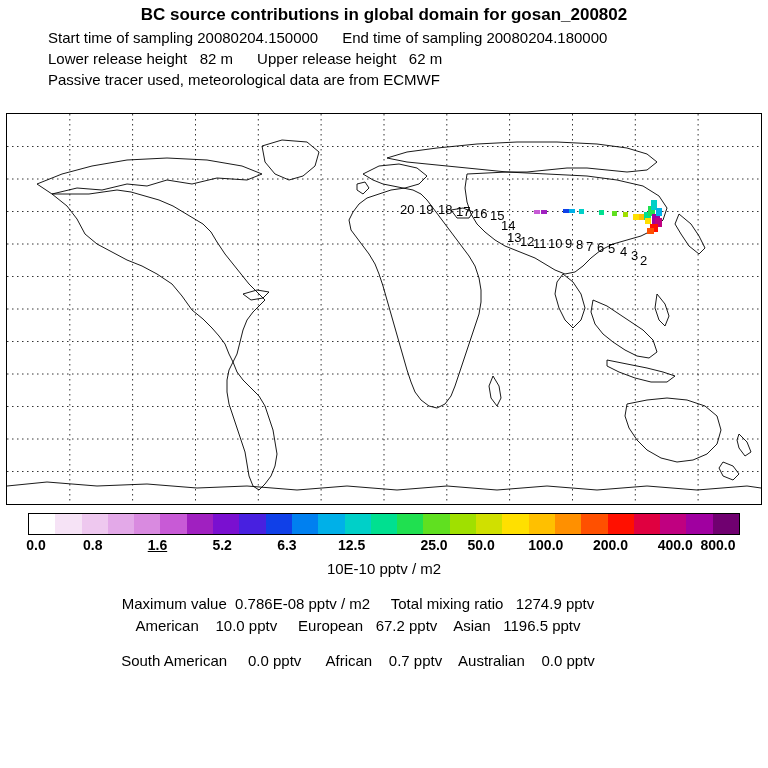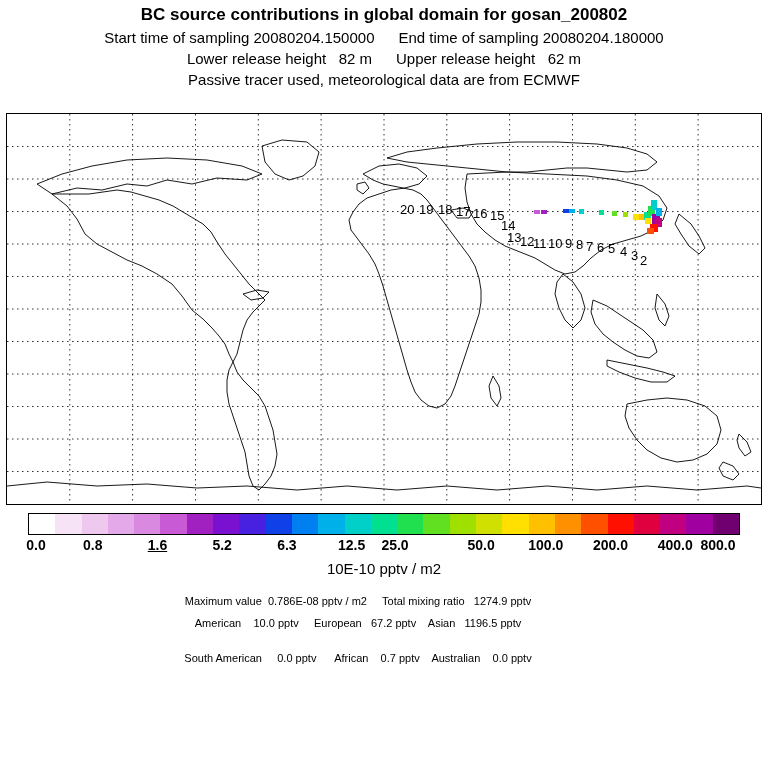--- a/index.html
+++ b/index.html
@@ -13,23 +13,24 @@
   }
   .title{
     font-size:17px;
     font-weight:bold;
     text-align:center;
     margin-top:5px;
     letter-spacing:0px;
   }
   .hdr-line{
     font-size:15px;
-    text-align:center;
+    text-align:left;
     margin-top:4px;
     white-space:pre;
+    padding-left:48px;
   }
   .hdr-line .gap{display:inline-block;width:24px;}
   .map-wrap{
     position:absolute;
     left:6px;top:113px;
     width:756px;height:392px;
     border:1px solid #000;
     box-sizing:border-box;
     background:#ffffff;
     overflow:hidden;
@@ -67,21 +68,21 @@
   .cbar-units{
     position:absolute;
     top:560px;left:0;width:768px;
     text-align:center;
     font-size:15px;
   }
   .foot{
     position:absolute;
     left:0;width:716px;
     text-align:center;
-    font-size:11px;
+    font-size:15px;
     white-space:pre;
   }
   .foot1{top:595px;}
   .foot2{top:617px;}
   .foot3{top:652px;}
 </style>
 </head>
 <body>
 
 <div class="title">BC  source contributions in global domain for gosan_200802</div>
@@ -236,21 +237,21 @@
     <div style="background: rgb(112, 0, 112);"></div>
   </div>
 
 <div class="cbar-ticks" id="cbarticks">
     <span style="left: 36px;">0.0</span>
     <span style="left: 92.7273px;">0.8</span>
     <span style="left: 157.455px; text-decoration: underline;">1.6</span>
     <span style="left: 222.182px;">5.2</span>
     <span style="left: 286.909px;">6.3</span>
     <span style="left: 351.636px;">12.5</span>
-    <span style="left: 395px;">25.0</span>
+    <span style="left: 434px;">25.0</span>
     <span style="left: 481.091px;">50.0</span>
     <span style="left: 545.818px;">100.0</span>
     <span style="left: 610.545px;">200.0</span>
     <span style="left: 675.273px;">400.0</span>
     <span style="left: 718px;">800.0</span>
   </div>
 
 <div class="cbar-units">10E-10 pptv / m2</div>
 
 <div class="foot foot1"><span>Maximum value</span>  <span>0.786E-08 pptv / m2</span>     <span>Total mixing ratio</span>   <span>1274.9 pptv</span></div>

